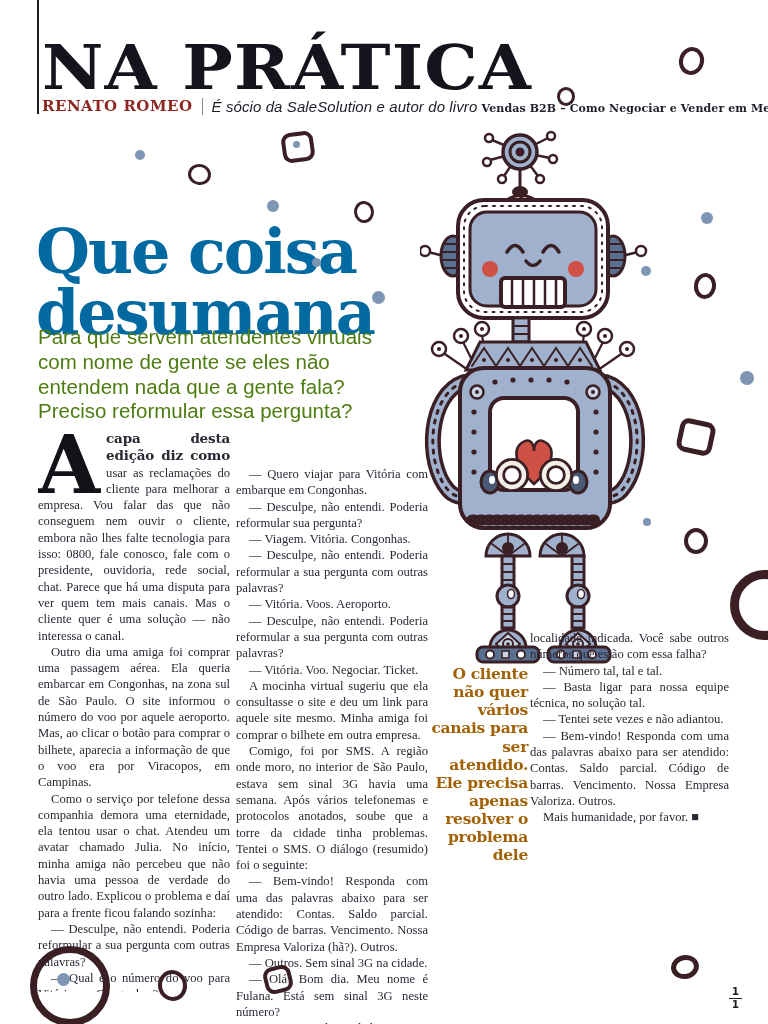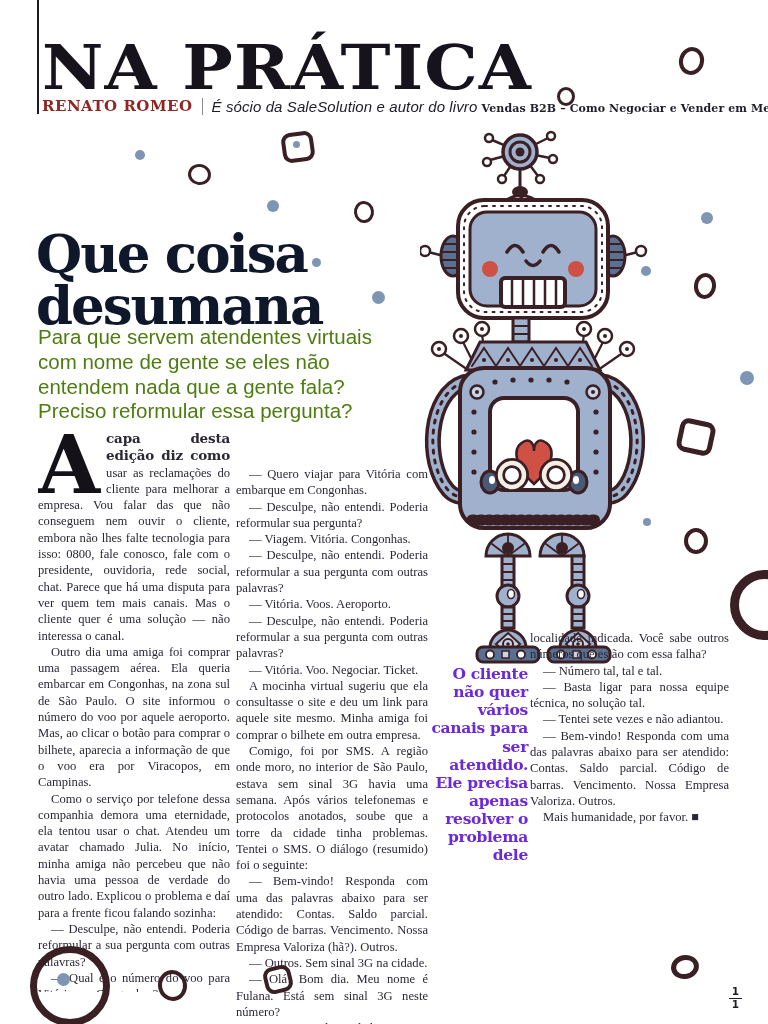--- a/index.html
+++ b/index.html
@@ -12,41 +12,41 @@
     font-family:"DejaVu Serif",serif;font-weight:bold;font-size:60px;line-height:1;
     letter-spacing:1px;color:#16131c;transform:scale(1.12,1.04);transform-origin:top left;white-space:nowrap;}
   .byline{position:absolute;left:42px;top:97px;display:flex;align-items:center;gap:9px;white-space:nowrap;}
   .author{font-family:"DejaVu Serif",serif;font-weight:bold;font-size:15px;color:#8e2721;letter-spacing:.5px;}
   .byline-divider{width:1px;height:17px;background:#8a8a8a;}
   .tagline{font-size:11.5px;color:#201d28;letter-spacing:.1px;}
   .tagline .it{font-style:italic;font-family:Liberation Sans, sans-serif;font-size:15px;}
   .tagline .bd{font-weight:bold;font-family:"DejaVu Serif",serif;font-size:11px;}
 
   
-  .headline{position:absolute;left:36px;top:228px;font-family:"DejaVu Serif",serif;
-    font-weight:bold;font-size:53px;line-height:.98;letter-spacing:-2px;color:#0f172a;}
+  .headline{position:absolute;left:36px;top:222px;font-family:"DejaVu Serif",serif;
+    font-weight:bold;font-size:62px;line-height:.98;letter-spacing:-2px;color:#0369a1;}
   .subtitle{position:absolute;left:38px;top:325px;width:345px;
     font-family:"Liberation Sans",sans-serif;font-size:20.5px;line-height:1.21;color:#4d7c0f;}
 
   
   .col{position:absolute;font-size:12.6px;line-height:16.3px;text-align:justify;color:#2b2734;overflow:hidden;}
   .col p{margin:0;text-indent:13px;}
   .col.cont > p:first-child{text-indent:0;}
   #col1{left:38px;top:430px;width:192px;height:562px;}
   #col2{left:236px;top:430px;width:192px;height:560px;margin-top:36px;}
   #col3{left:530px;top:630px;width:199px;height:336px;}
   .lead{text-indent:0 !important;}
   .dropcap{float:left;font-family:"DejaVu Serif",serif;font-weight:bold;
     font-size:80px;line-height:62px;margin:4px 6px 0 0;color:#141118;}
   .leadbold{font-family:"DejaVu Serif",serif;font-weight:bold;font-size:13.5px;letter-spacing:-.2px;}
 
   
   #pullquote{position:absolute;left:430px;top:665px;width:98px;text-align:right;
     font-family:"DejaVu Serif",serif;font-weight:bold;font-size:15.5px;line-height:1.17;
-    letter-spacing:-.3px;color:#6d28d9;}
+    letter-spacing:-.3px;color:#a16207;}
 
   
   .pagefrac{position:absolute;left:729px;top:986px;width:13px;text-align:center;
     font-family:"DejaVu Sans",sans-serif;font-weight:bold;font-size:10.5px;line-height:1.1;color:#201d28;}
   .pagefrac .top{border-bottom:1.5px solid #201d28;}
 
   
   .dot{position:absolute;border-radius:50%;background:#7e96b3;}
   .ring{position:absolute;border-radius:50%;border:3px solid #3a2024;background:transparent;}
   .sqring{position:absolute;border:4px solid #3a2024;border-radius:9px;background:transparent;}

